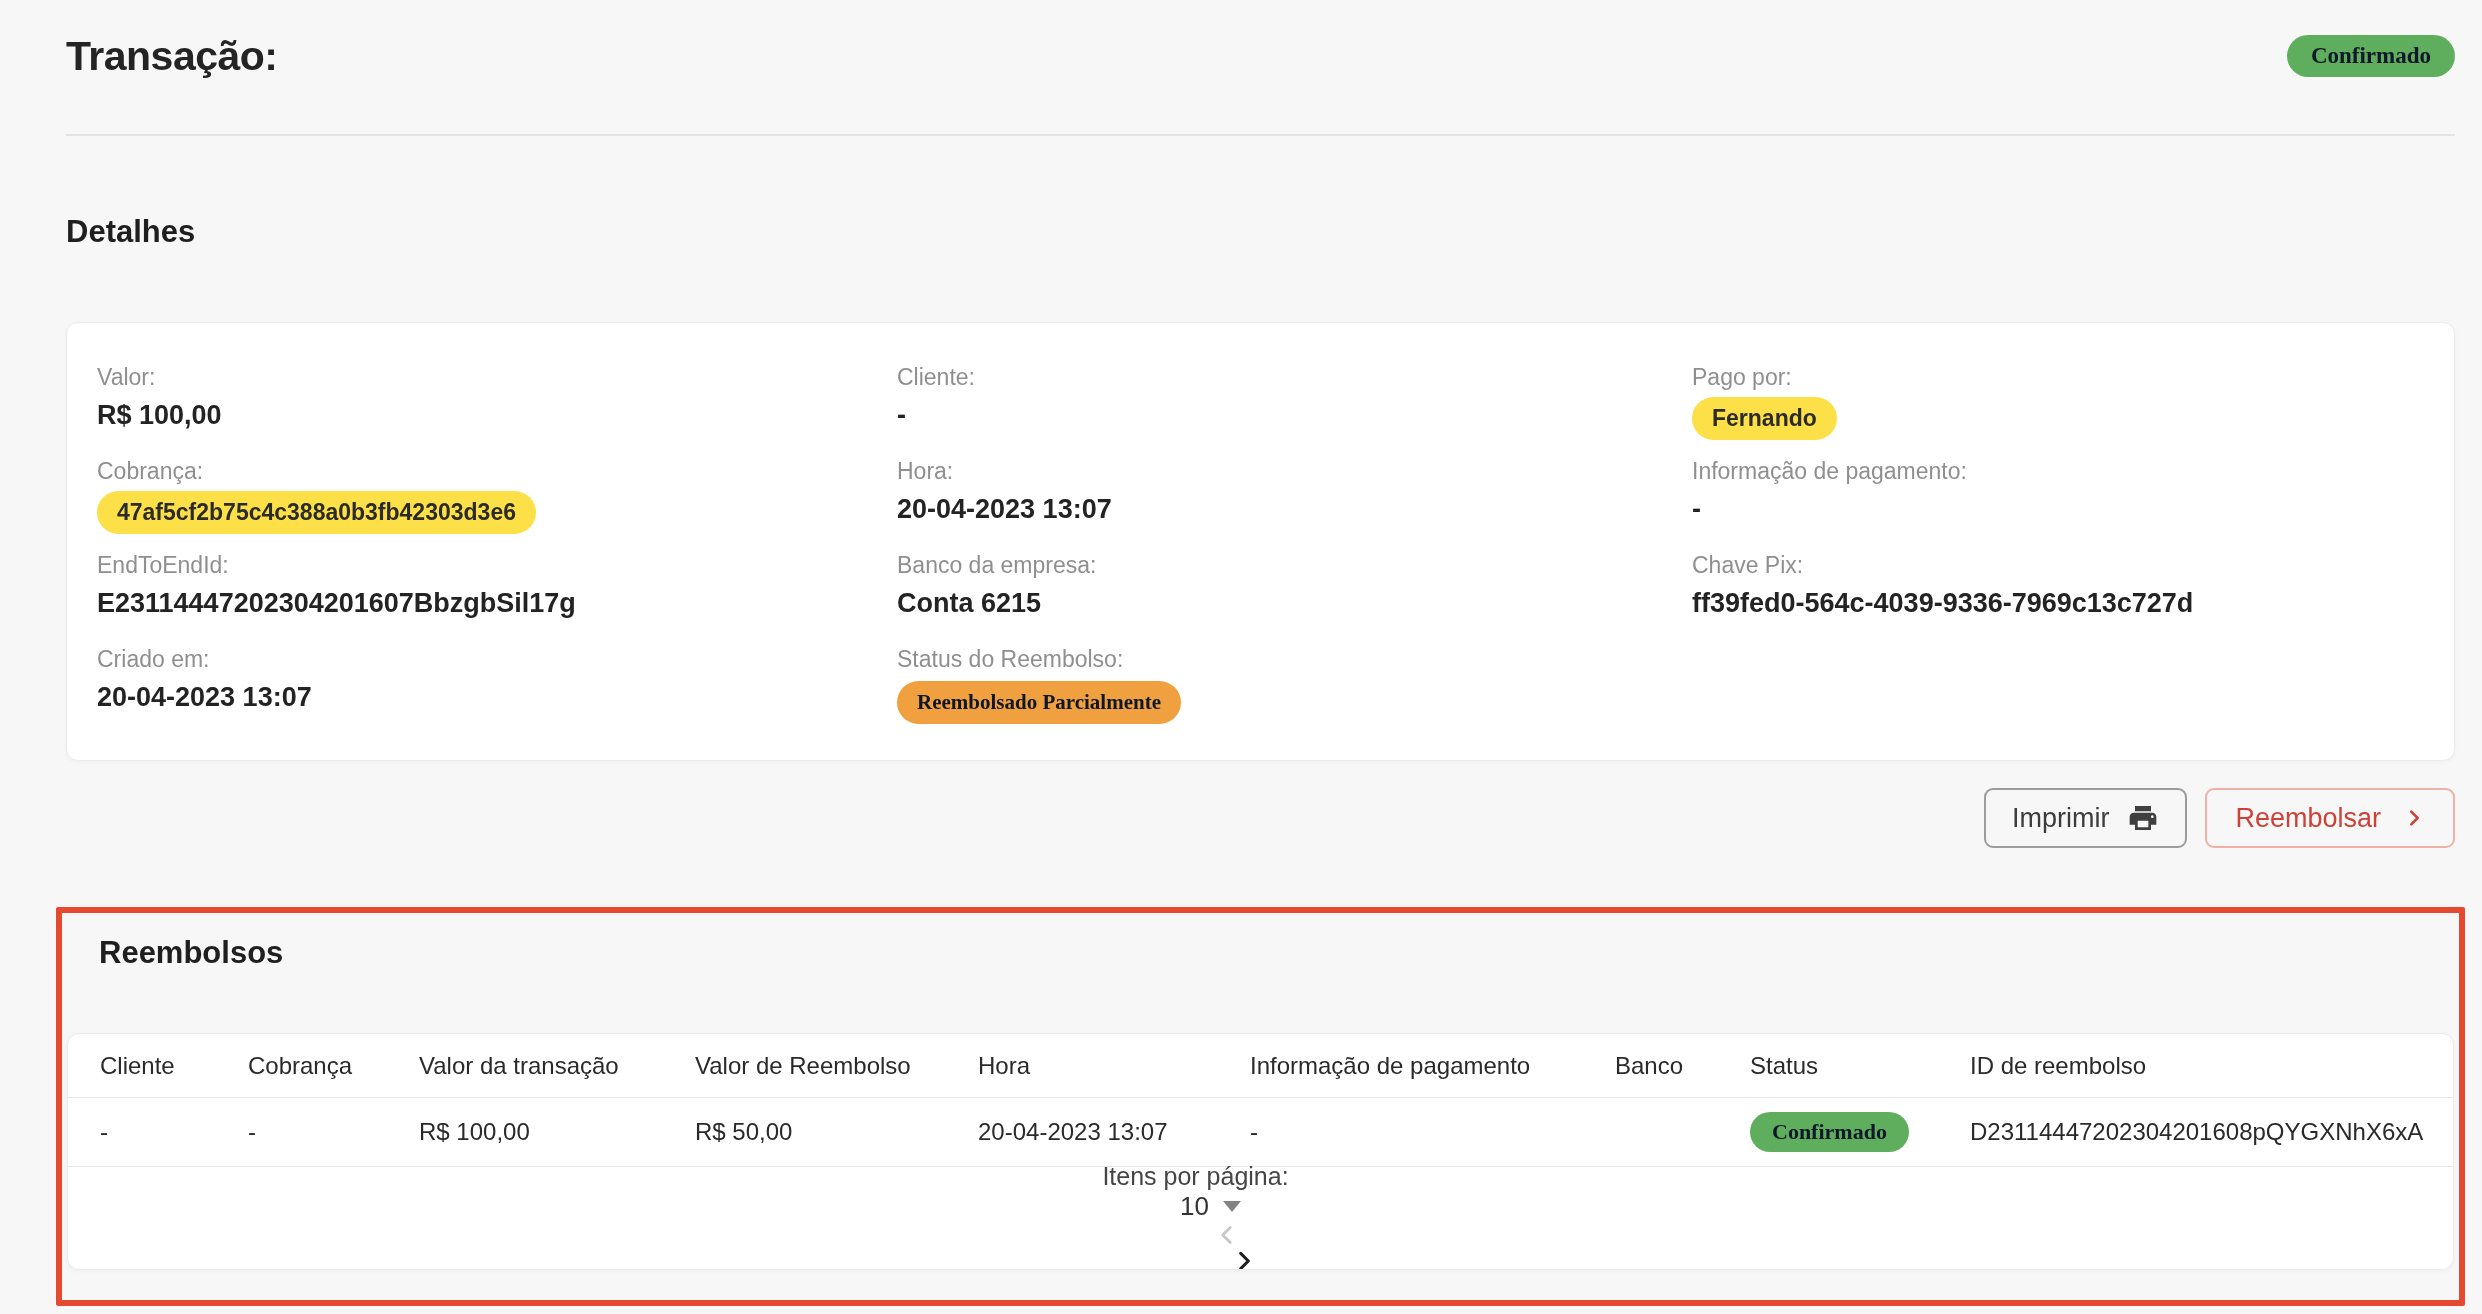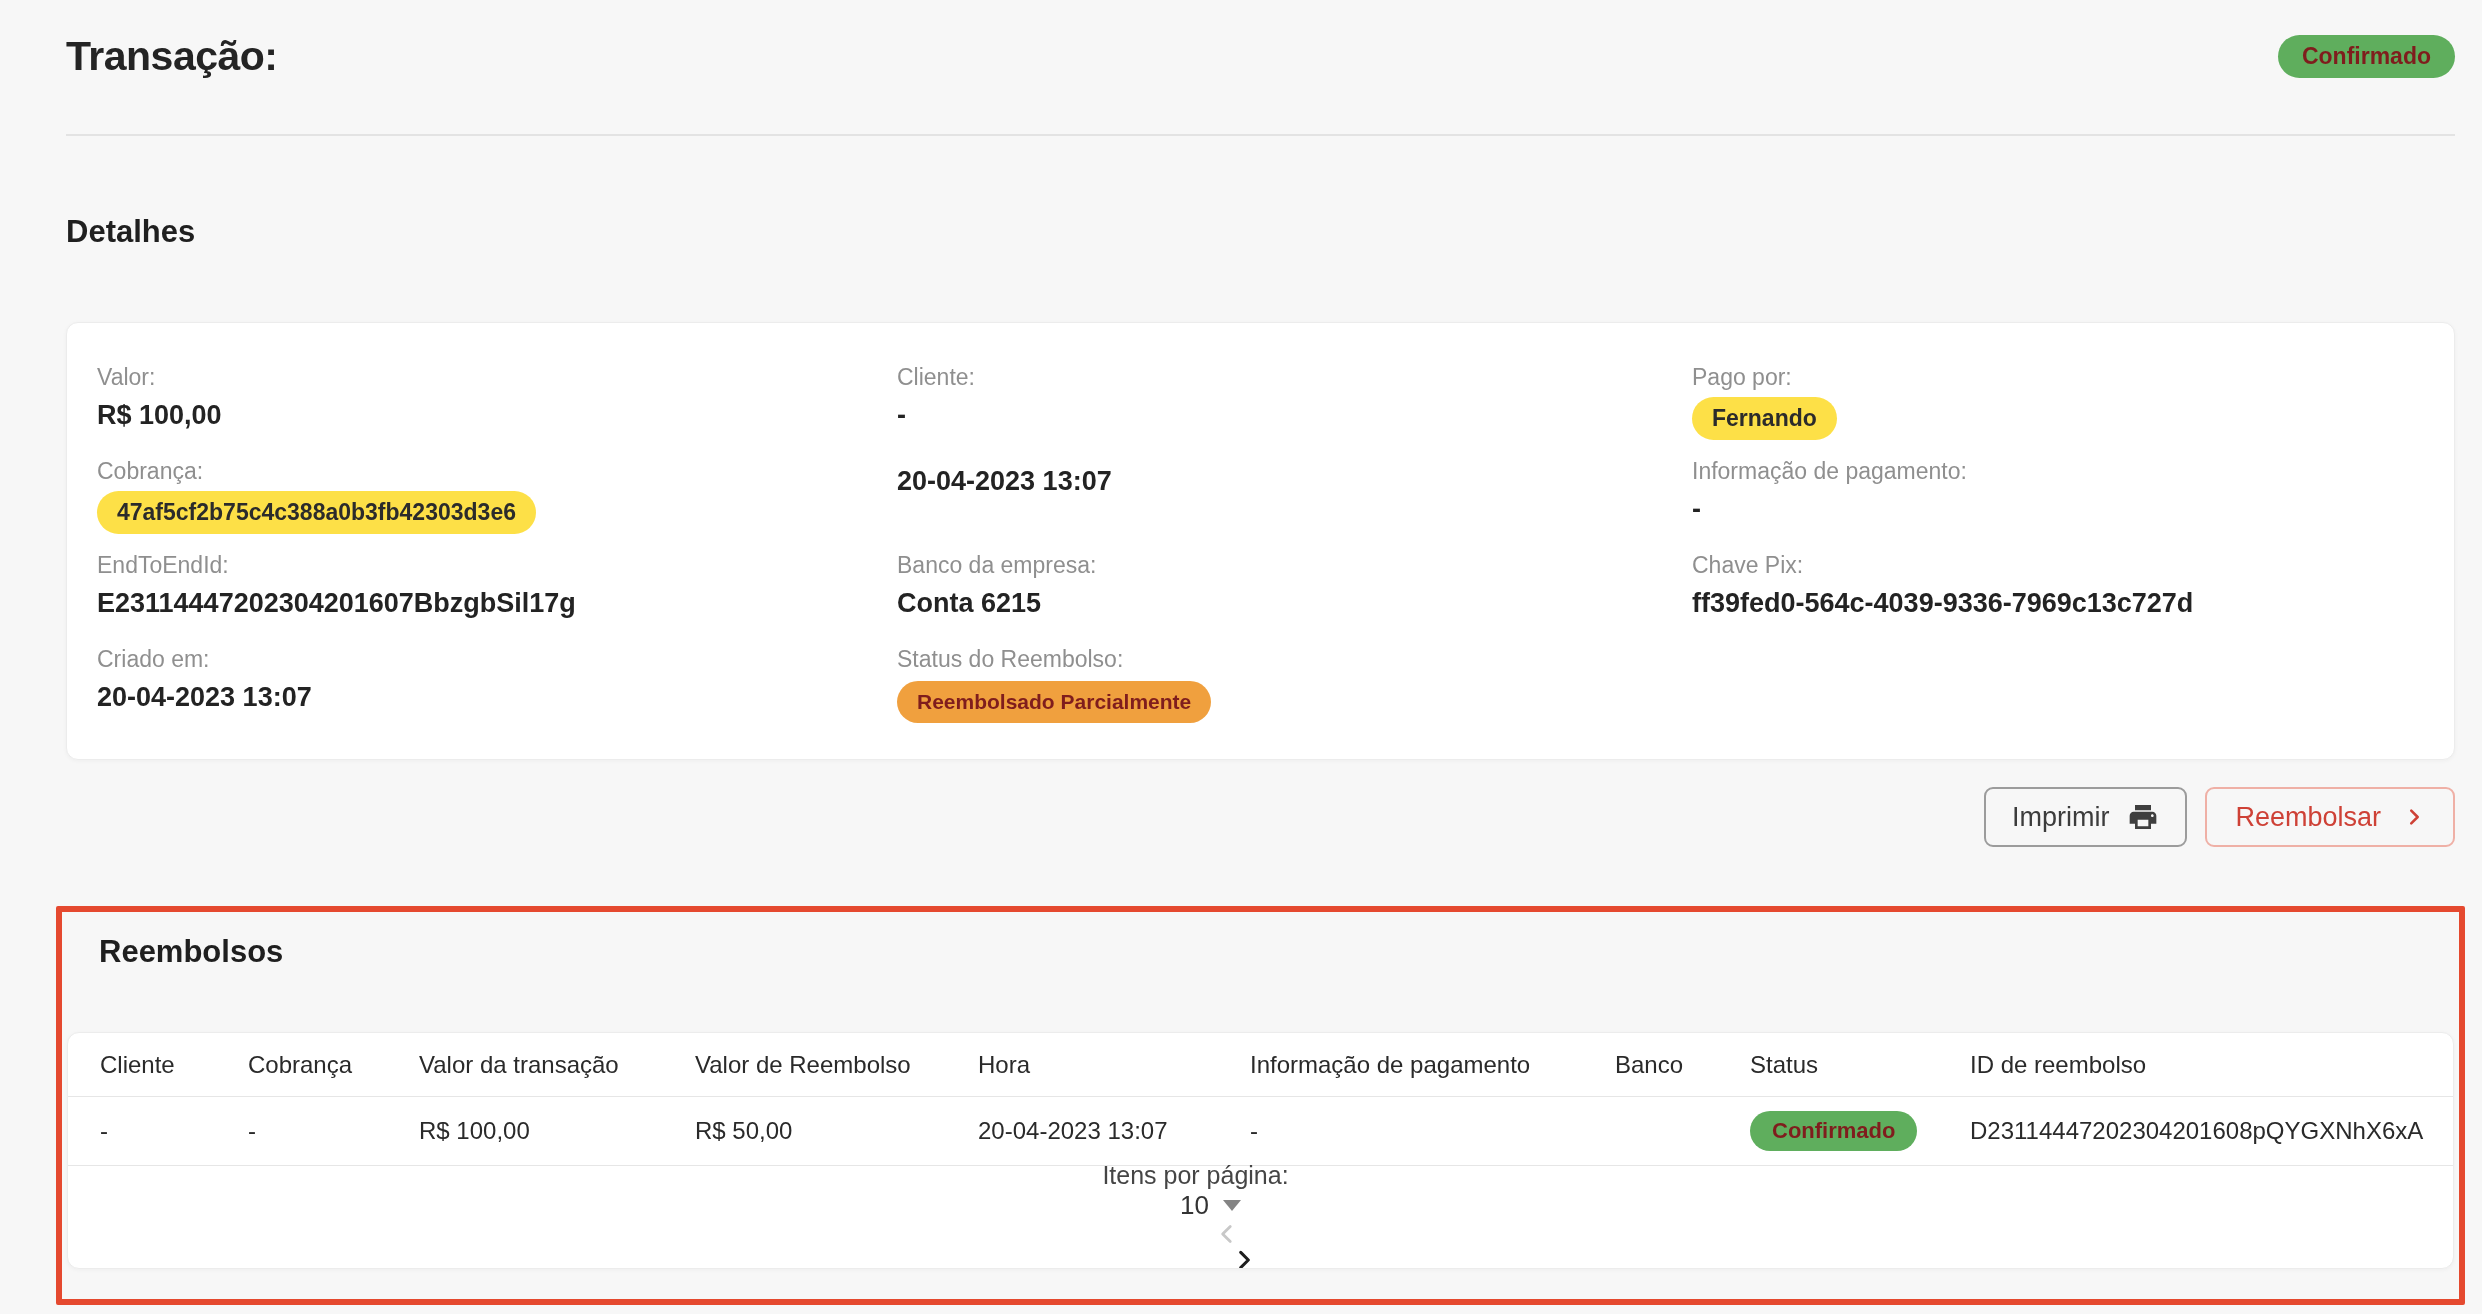--- a/index.html
+++ b/index.html
@@ -16,21 +16,21 @@
   .header {
     display: flex; justify-content: space-between; align-items: center;
     padding-top: 30px;
   }
   .page-title {
     font-size: 41px; font-weight: 800; color: #242424; letter-spacing: -0.5px;
     line-height: 52px;
   }
   .badge {
     display: inline-flex; align-items: center; justify-content: center;
-    border-radius: 999px; color: #7f1d1d; font-weight: 700; white-space: nowrap;
+    border-radius: 999px; color: #0f172a; font-weight: 700; white-space: nowrap; font-family: Liberation Serif, serif;
   }
   .badge-green { background: var(--status-green, #5fae5d); }
   .badge-lg { font-size: 23px; padding: 8px 24px; }
   .badge-orange { background: var(--status-orange, #f0a03e); font-size: 21px; padding: 9px 20px; }
   .badge-table { font-size: 22px; padding: 7px 22px; }
 
   .divider { border-top: 2px solid #e3e3e3; margin-top: 52px; }
 
   
   .section-heading { font-size: 31px; font-weight: 800; color: #1f1f1f; line-height: 36px; }
@@ -158,20 +158,21 @@
 
     <div class="field">
       <div class="field-label">Pago por:</div>
       <span class="chip">Fernando</span>
     </div>
     <div class="field">
       <div class="field-label">Cobrança:</div>
       <span class="chip">47af5cf2b75c4c388a0b3fb42303d3e6</span>
     </div>
     <div class="field">
+      <div class="field-label">Hora:</div>
       <div class="field-value">20-04-2023 13:07</div>
     </div>
 
     <div class="field">
       <div class="field-label">Informação de pagamento:</div>
       <div class="field-value">-</div>
     </div>
     <div class="field">
       <div class="field-label">EndToEndId:</div>
       <div class="field-value">E23114447202304201607BbzgbSil17g</div>

